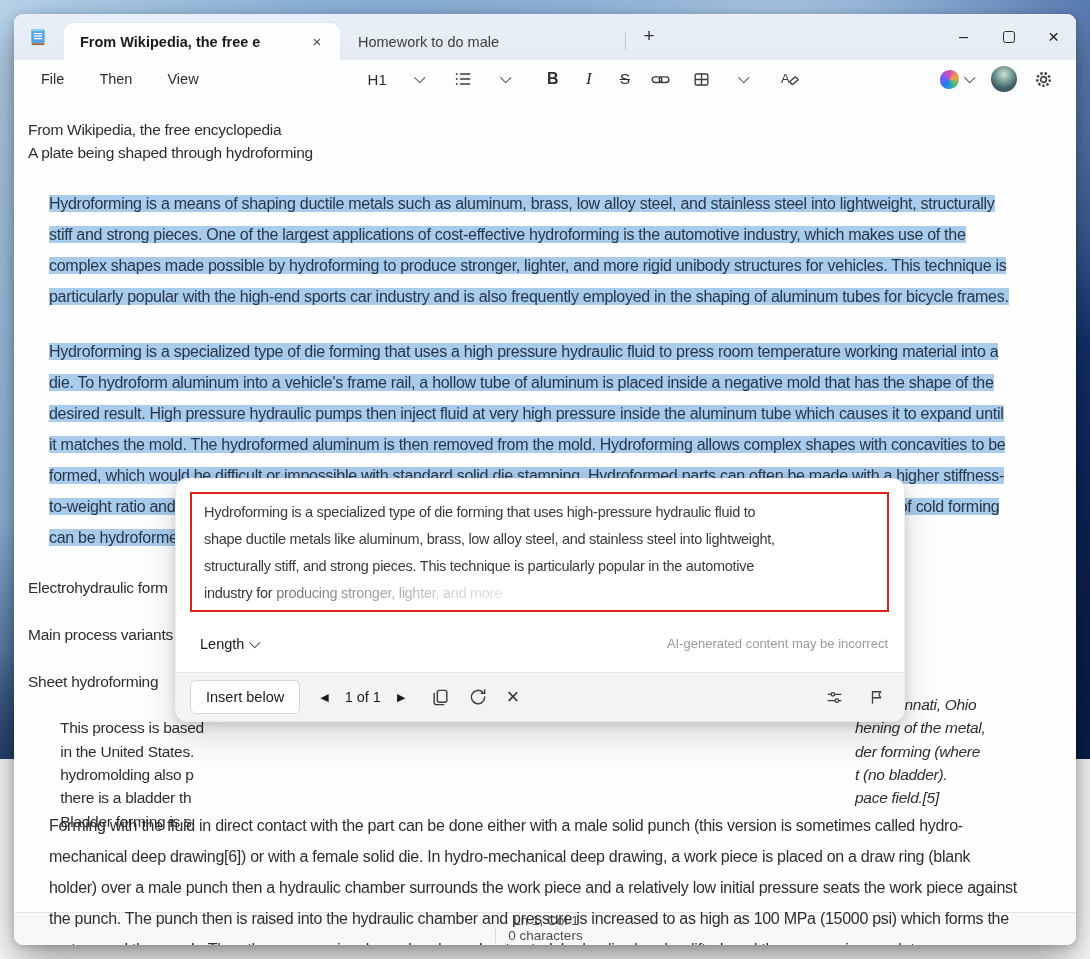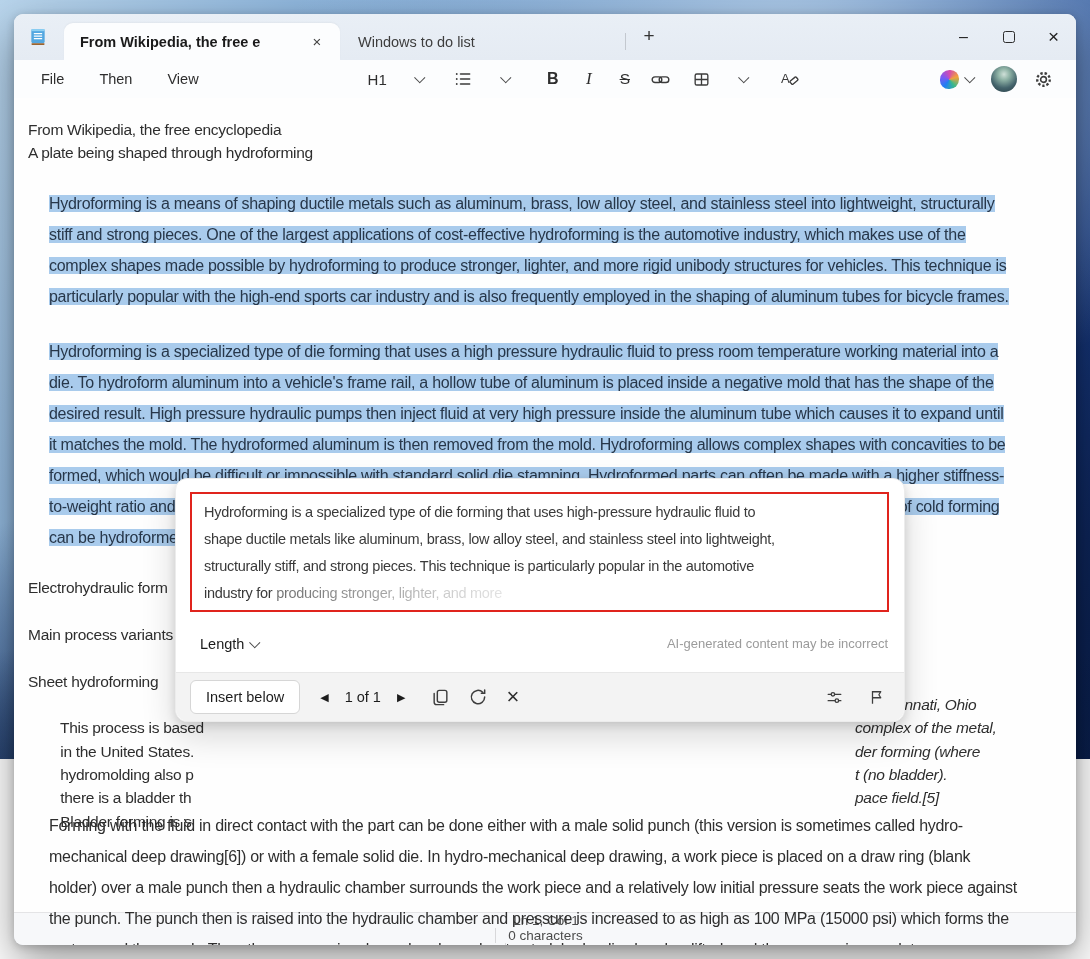--- a/index.html
+++ b/index.html
@@ -111,21 +111,21 @@
         <rect x="4" y="2.5" width="16" height="17" rx="2" fill="#53a7e0"></rect>
         <rect x="4" y="2.5" width="16" height="2.5" fill="#8fd0f2"></rect>
         <path d="M7 8h10M7 11h10M7 14h10" stroke="#ffffff" stroke-width="1.4"></path>
         <rect x="4" y="19.5" width="16" height="2" rx="1" fill="#9a6430"></rect>
       </svg>
       <div class="tab active">
         <span class="tab-label">From Wikipedia, the free e</span>
         <button class="tab-close">×</button>
       </div>
       <div class="tab inactive">
-        <span>Windows to do list</span>
+        <span>Homework to do male</span>
       </div>
       <div class="tab-divider"></div>
       <button class="new-tab">+</button>
       <div class="win-controls">
         <button class="win-btn">–</button>
         <button class="win-btn">
             <span class="max-box"></span>
           </button>
         <button class="win-btn close">×</button>
       </div>
@@ -210,21 +210,21 @@
       <div class="line"></div>
       <div class="line">Main process variants</div>
       <div class="line"></div>
       <div class="line">Sheet hydroforming</div>
       <div class="line">
         <span>This process is based</span>
         <span class="frag-right">of Cincinnati, Ohio</span>
       </div>
       <div class="line">
         <span>in the United States.</span>
-        <span class="frag-right">complex of the metal,</span>
+        <span class="frag-right">hening of the metal,</span>
       </div>
       <div class="line">
         <span>hydromolding also p</span>
         <span class="frag-right">der forming (where</span>
       </div>
       <div class="line">
         <span>there is a bladder th</span>
         <span class="frag-right">t (no bladder).</span>
       </div>
       <div class="line">

